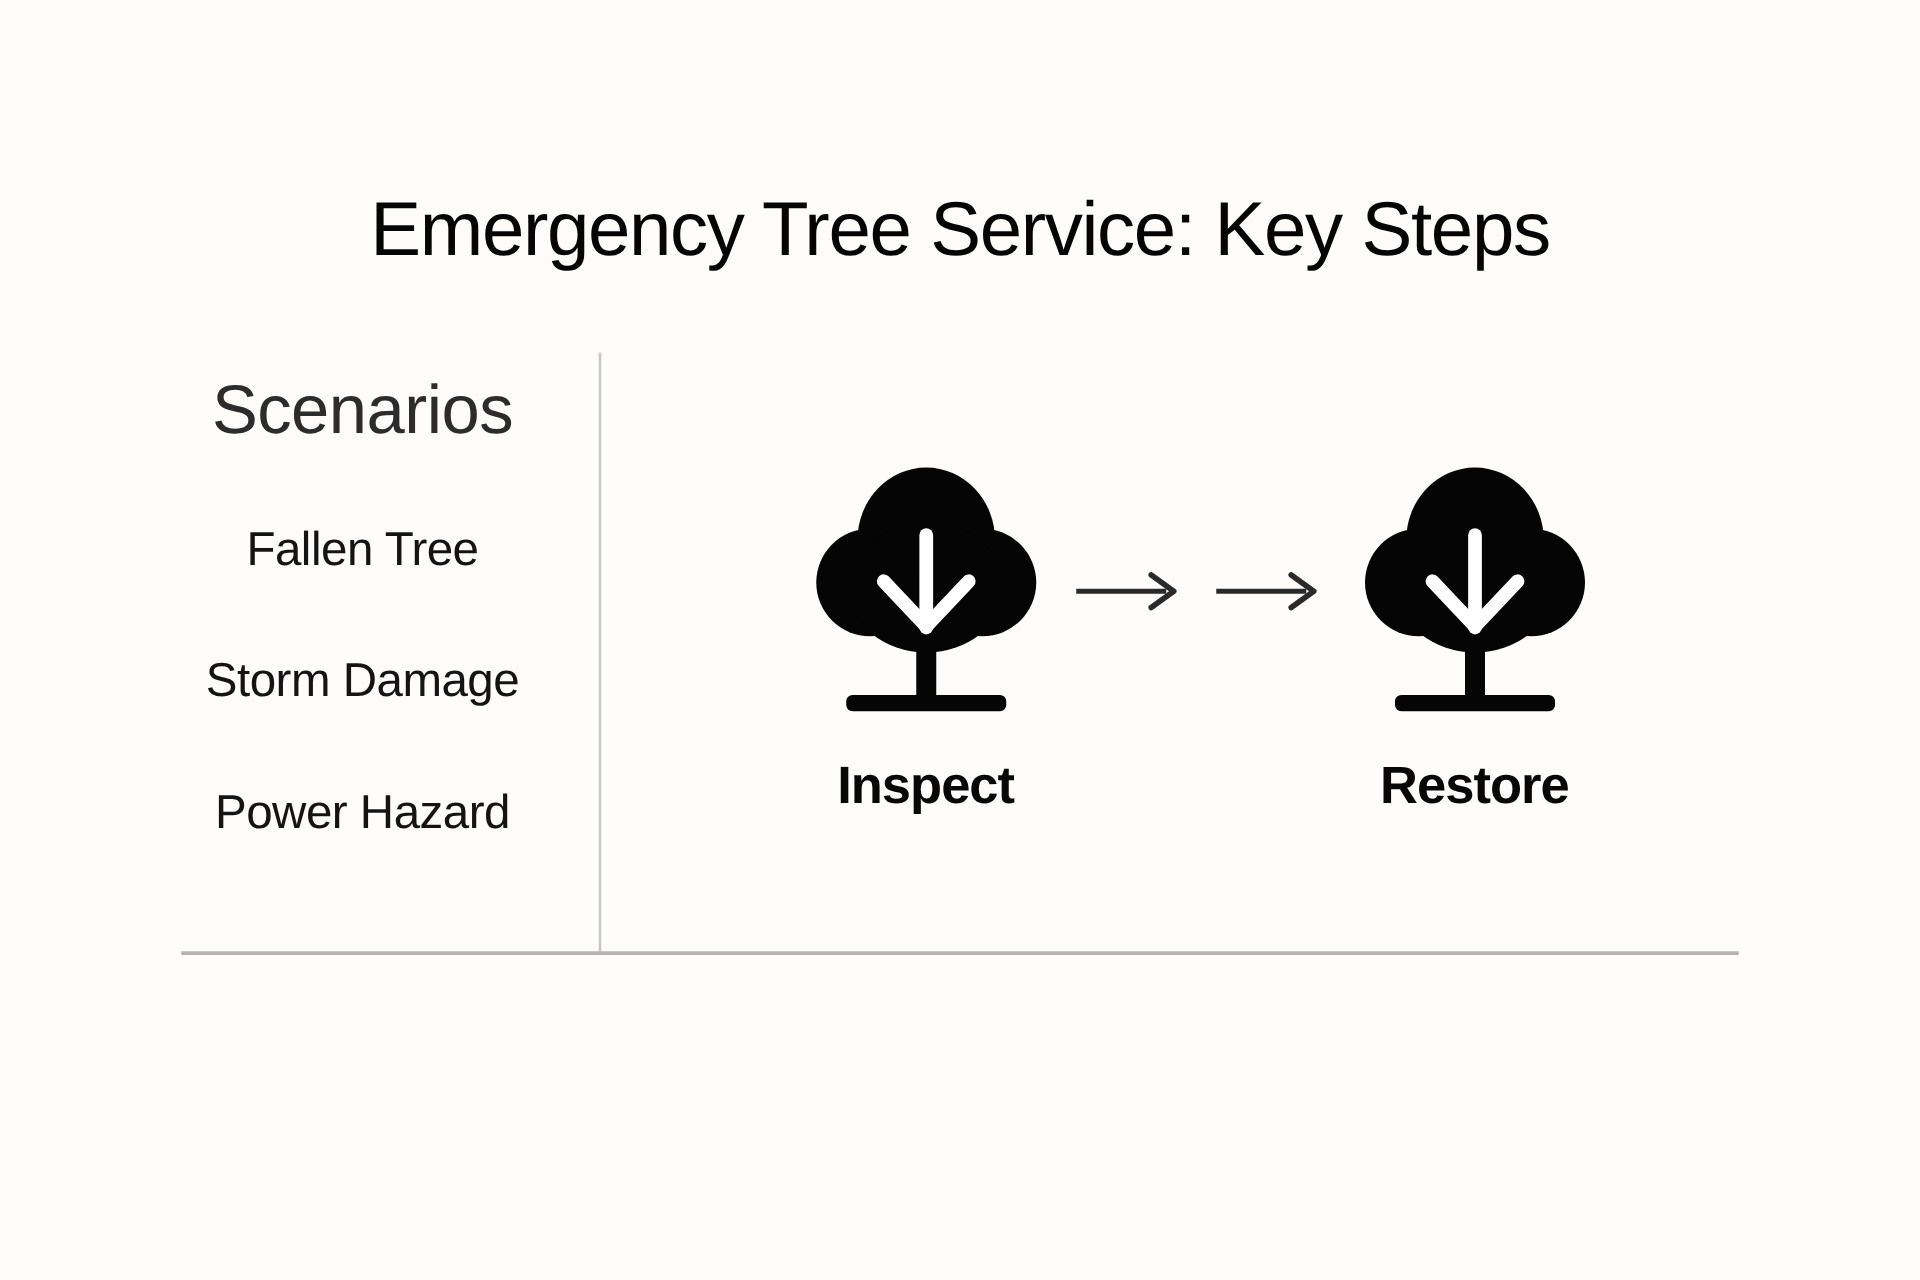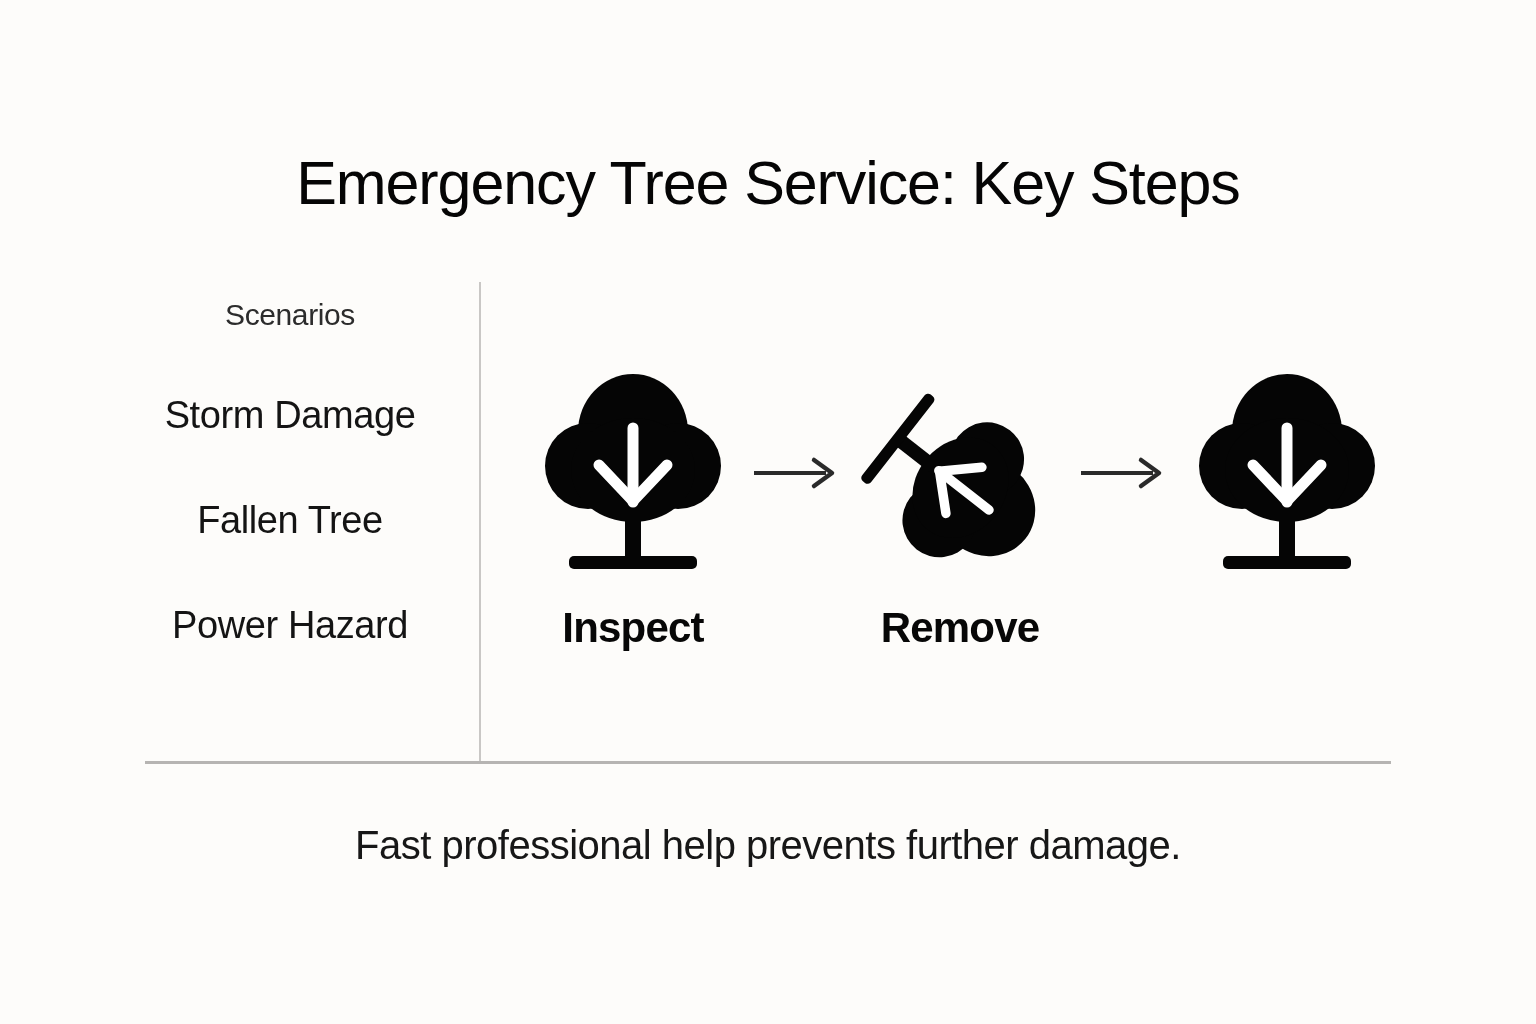--- a/index.html
+++ b/index.html
@@ -55,21 +55,21 @@
 
   
   .scenarios {
     position: absolute;
     left: 110px;
     top: 300px;
     width: 360px;
     text-align: center;
   }
   .scenario-heading {
-    font-size: 30px;
+    font-size: 55px;
     font-weight: 400;
     color: #2c2c2c;
     letter-spacing: -0.4px;
     line-height: 1.0;
     margin-bottom: 66px;
     white-space: nowrap;
   }
   .scenario-item {
     font-size: 38px;
     font-weight: 400;
@@ -145,22 +145,22 @@
 <body>
 
 <div id="slide">
 
   <h1 class="title">Emergency Tree Service: Key Steps</h1>
 
   <div class="v-divider"></div>
 
   <div class="scenarios">
     <div class="scenario-heading">Scenarios</div>
+    <div class="scenario-item">Fallen Tree</div>
     <div class="scenario-item">Storm Damage</div>
-    <div class="scenario-item">Fallen Tree</div>
     <div class="scenario-item">Power Hazard</div>
   </div>
 
   <div class="steps">
 
     <div class="step">
       <div class="step-icon">
         <svg width="180" height="215" viewBox="0 0 180 215" aria-hidden="true">
           <g fill="#050505">
             <ellipse cx="90" cy="62" rx="55" ry="58"></ellipse>
@@ -179,41 +179,20 @@
       <div class="step-label">Inspect</div>
     </div>
 
     <div class="arrow">
       <svg width="90" height="34" viewBox="0 0 90 34" aria-hidden="true">
         <path d="M2 17 L74 17" stroke="#2a2a2a" stroke-width="4" fill="none" stroke-linecap="butt"></path>
         <path d="M62 4 L80 17 L62 30" stroke="#2a2a2a" stroke-width="4.5" fill="none" stroke-linecap="round" stroke-linejoin="round"></path>
       </svg>
     </div>
 
-    <div class="step">
-      <div class="step-icon">
-        <svg width="200" height="215" viewBox="0 0 200 215" aria-hidden="true">
-          <g transform="translate(100,118) rotate(128) translate(-90,-100) scale(0.86) translate(14,16)">
-            <g fill="#050505">
-              <ellipse cx="90" cy="62" rx="55" ry="58"></ellipse>
-              <circle cx="45" cy="96" r="43"></circle>
-              <circle cx="135" cy="96" r="43"></circle>
-              <ellipse cx="90" cy="100" rx="62" ry="52"></ellipse>
-              <rect x="82" y="95" width="16" height="98"></rect>
-              <rect x="26" y="186" width="128" height="13" rx="5"></rect>
-            </g>
-            <g fill="none" stroke="#ffffff" stroke-width="11" stroke-linecap="round" stroke-linejoin="round">
-              <path d="M90 58 L90 132"></path>
-              <path d="M56 95 L90 131 L124 95"></path>
-            </g>
-          </g>
-        </svg>
-      </div>
-      <div class="step-label">Remove</div>
-    </div>
 
     <div class="arrow">
       <svg width="90" height="34" viewBox="0 0 90 34" aria-hidden="true">
         <path d="M2 17 L74 17" stroke="#2a2a2a" stroke-width="4" fill="none" stroke-linecap="butt"></path>
         <path d="M62 4 L80 17 L62 30" stroke="#2a2a2a" stroke-width="4.5" fill="none" stroke-linecap="round" stroke-linejoin="round"></path>
       </svg>
     </div>
 
     <div class="step">
       <div class="step-icon">
@@ -225,21 +204,21 @@
             <ellipse cx="90" cy="100" rx="62" ry="52"></ellipse>
             <rect x="82" y="95" width="16" height="98"></rect>
             <rect x="26" y="186" width="128" height="13" rx="5"></rect>
           </g>
           <g fill="none" stroke="#ffffff" stroke-width="11" stroke-linecap="round" stroke-linejoin="round">
             <path d="M90 58 L90 132"></path>
             <path d="M56 95 L90 131 L124 95"></path>
           </g>
         </svg>
       </div>
+      <div class="step-label">Restore</div>
     </div>
 
   </div>
 
   <div class="h-divider"></div>
 
-  <div class="caption">Fast professional help prevents further damage.</div>
 
 </div>
 
 </body></html>

